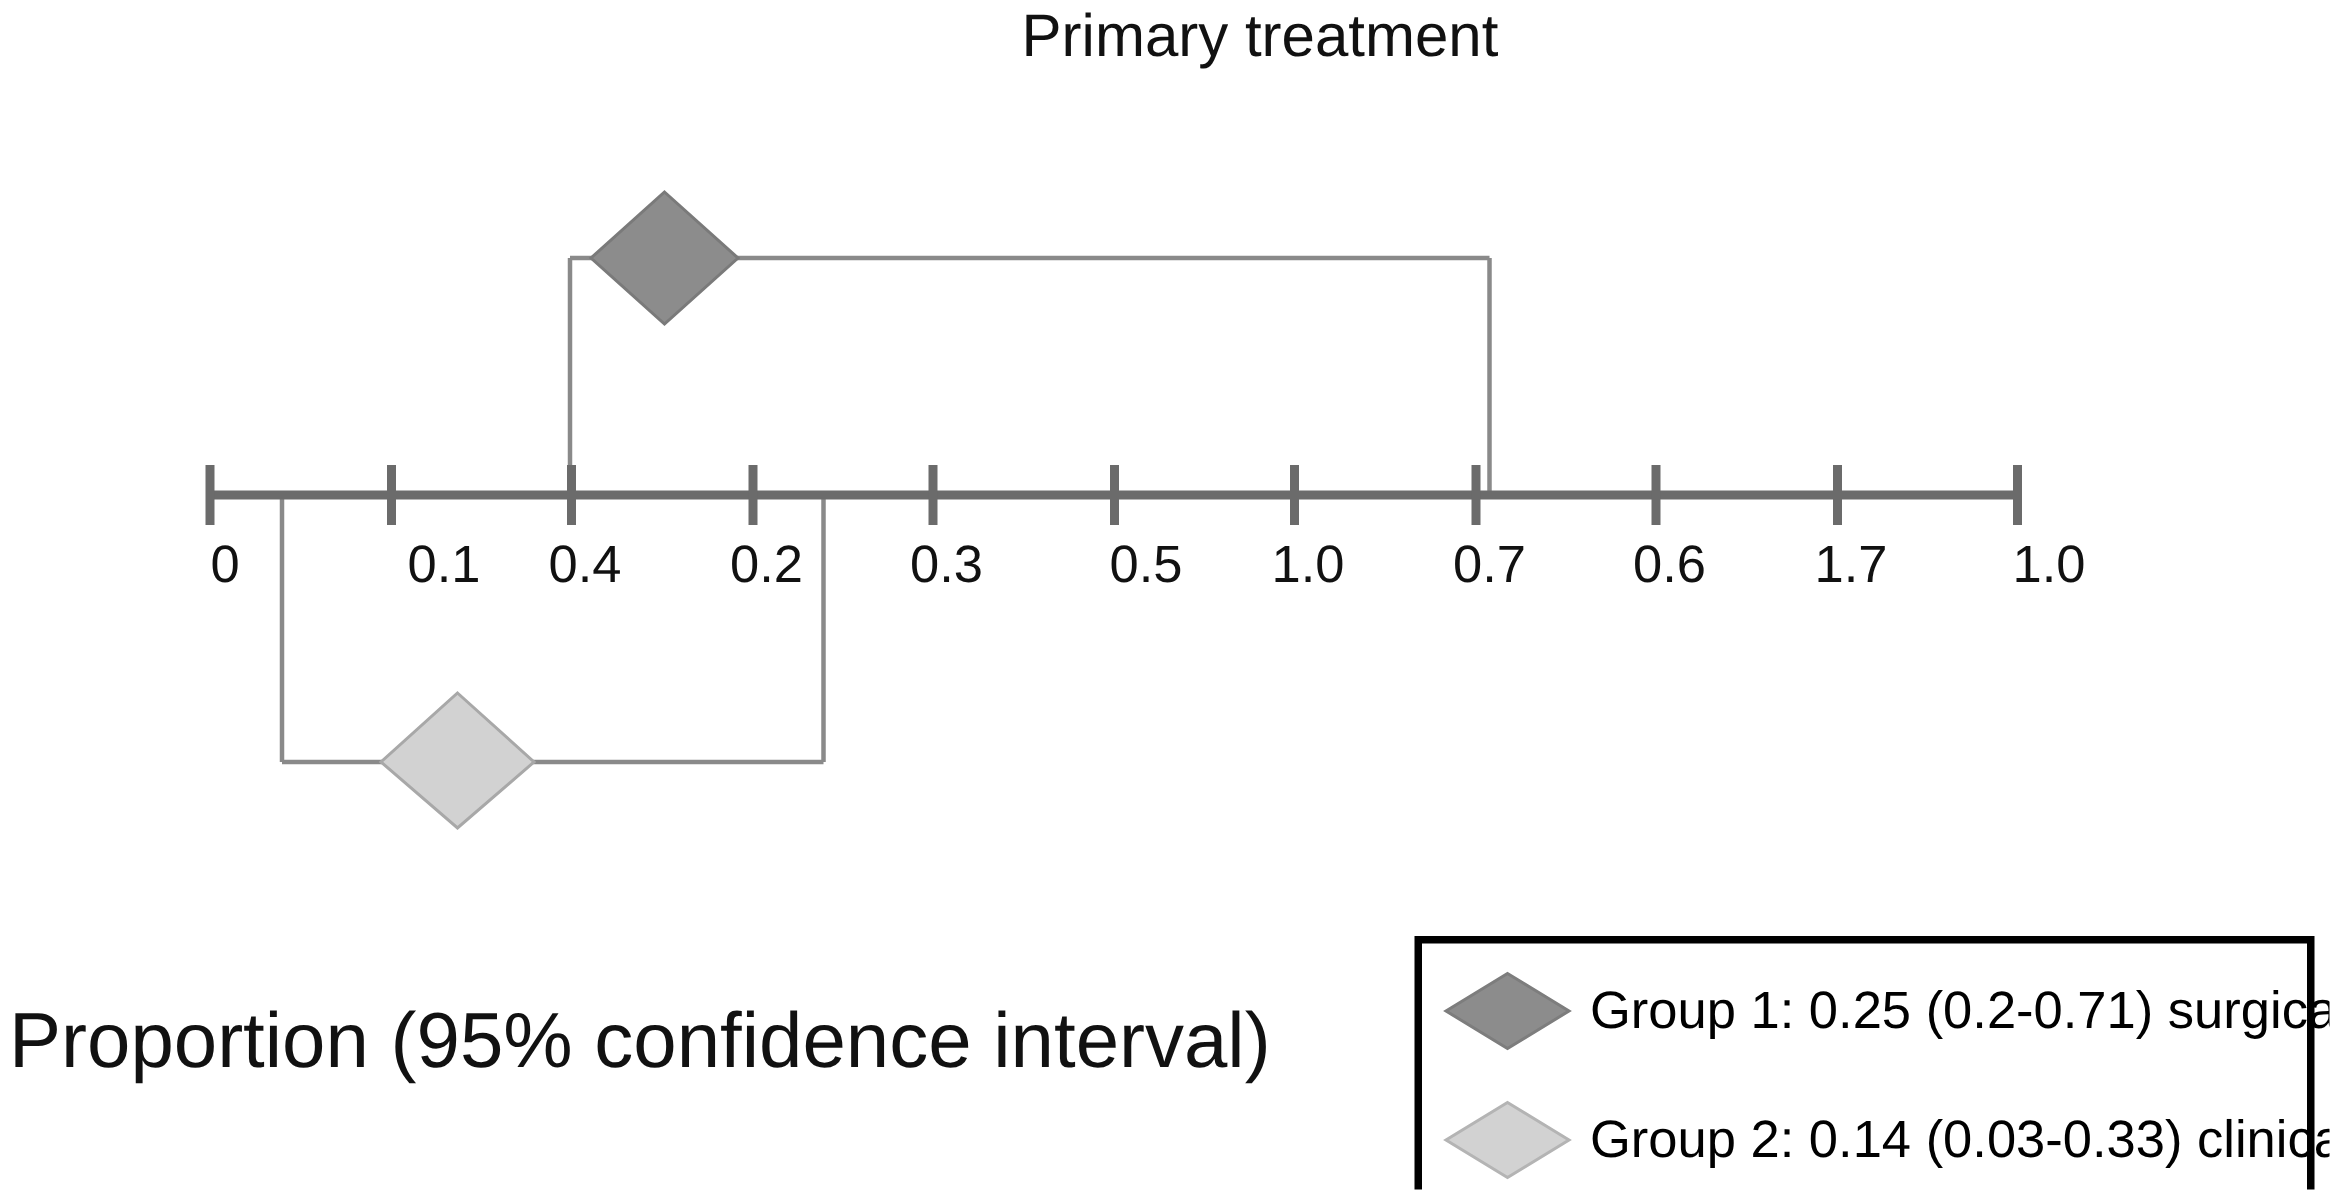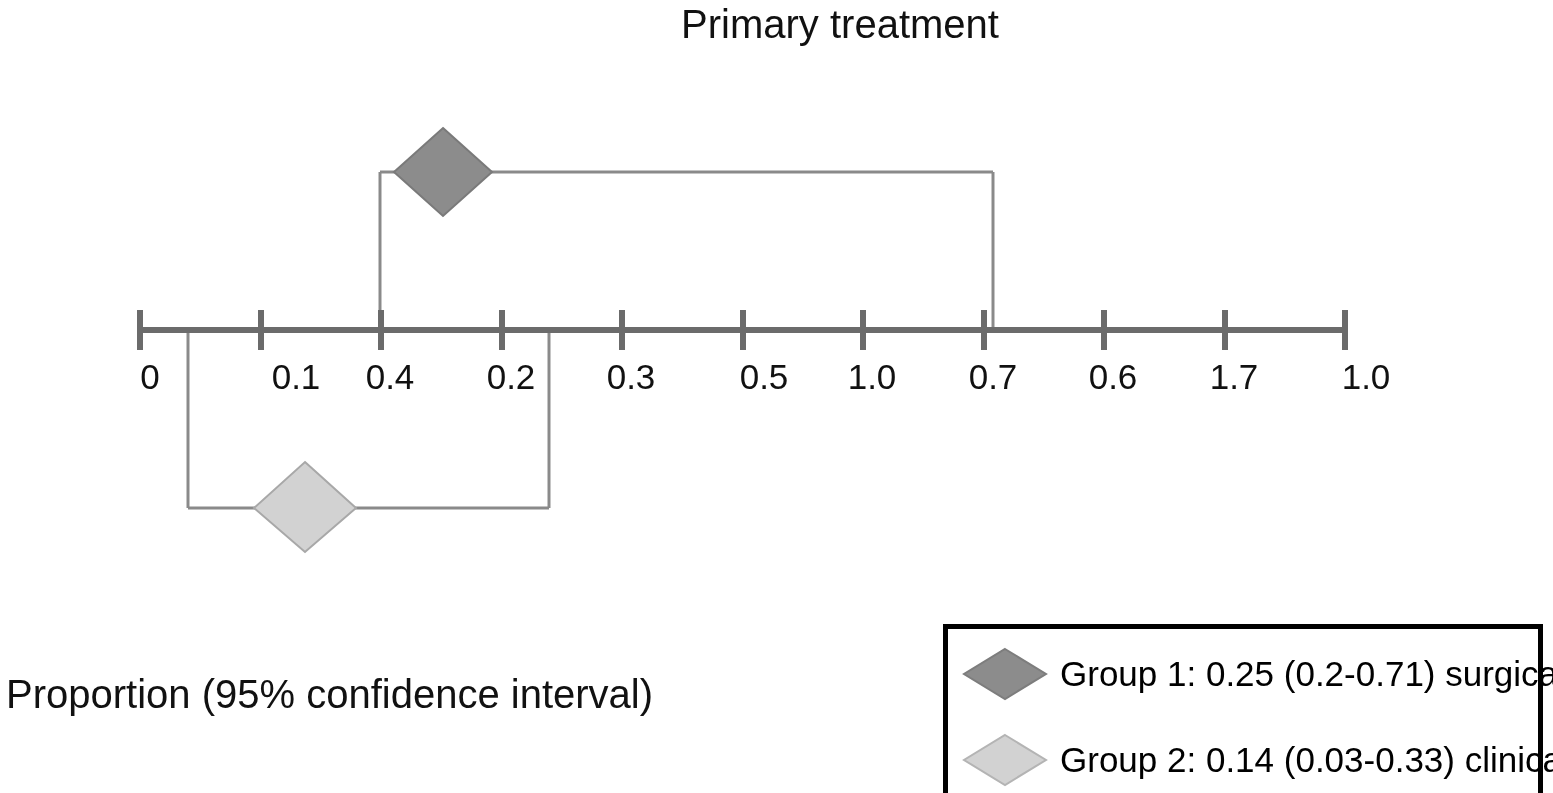--- a/index.html
+++ b/index.html
@@ -52,21 +52,21 @@
     color: #111111;
     transform: translateX(-50%);
     white-space: nowrap;
   }
 
   
   .axis-caption {
     position: absolute;
     left: 6px;
     top: 671px;
-    font-size: 40px;
+    font-size: 52px;
     line-height: 46px;
     color: #111111;
     white-space: nowrap;
   }
 
   
   .legend-box {
     position: absolute;
     left: 943px;
     top: 624px;

